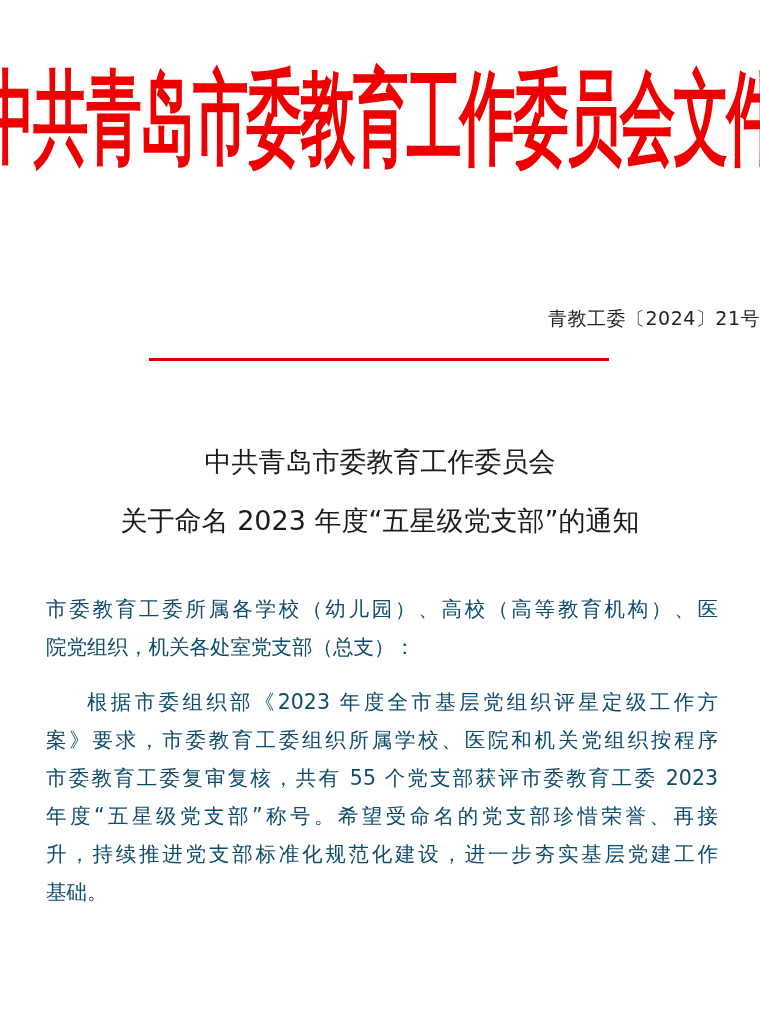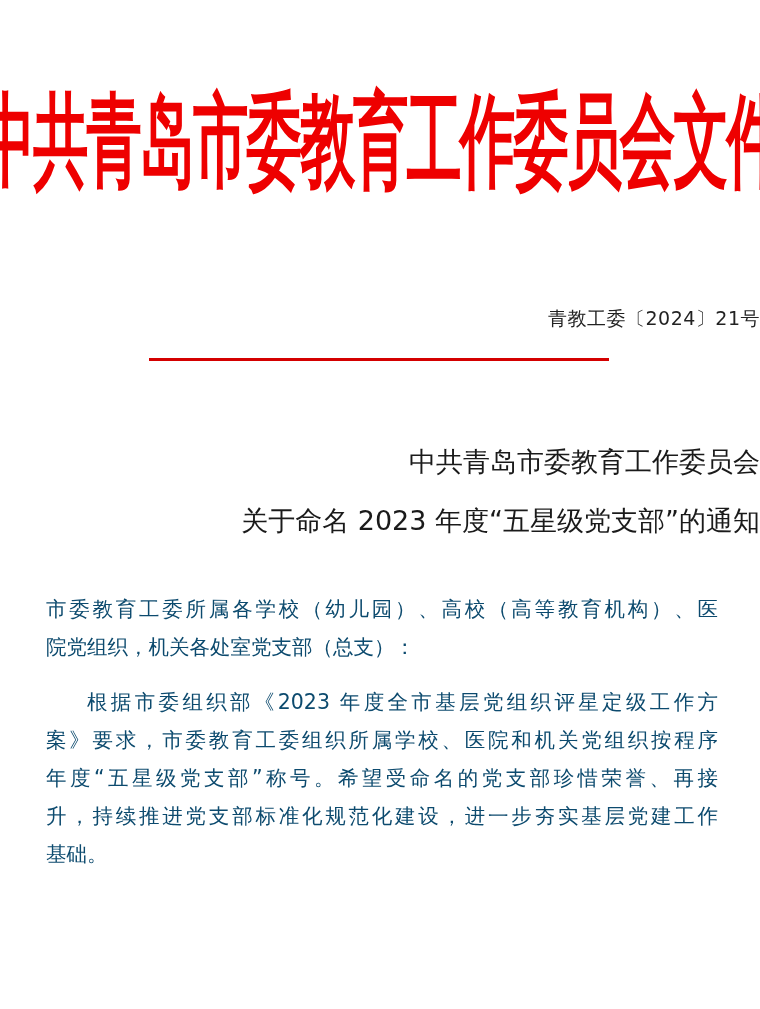--- a/index.html
+++ b/index.html
@@ -11,21 +11,21 @@
     width: 760px;
     height: 1009px;
     position: relative;
     overflow: hidden;
     font-family: "DejaVu Sans", "Liberation Sans", sans-serif;
     color: #1a1a1a;
   }
   .masthead {
     position: absolute;
     left: 0;
-    top: 87px;
+    top: 64px;
     width: 760px;
     height: 110px;
     display: flex;
     justify-content: center;
     align-items: center;
   }
   .masthead span {
     display: inline-block;
     color: #ee0000;
     font-family: "DejaVu Sans", "Liberation Sans", sans-serif;
@@ -51,21 +51,21 @@
     left: 149px;
     top: 358px;
     width: 460px;
     height: 3px;
     background: #d40000;
   }
   .title {
     position: absolute;
     left: 0;
     width: 760px;
-    text-align: right;
+    text-align: center;
     font-size: 27px;
     color: #1a1a1a;
     white-space: nowrap;
   }
   .title.l1 { top: 444px; }
   .title.l2 { top: 503px; }
   .body-text {
     position: absolute;
     left: 46px;
     width: 672px;
@@ -104,16 +104,17 @@
 <div class="title l2">关于命名 2023 年度“五星级党支部”的通知</div>
 
 <div class="body-text salutation">
   <span class="line">市委教育工委所属各学校（幼儿园）、高校（高等教育机构）、医</span>
   <span class="line last">院党组织，机关各处室党支部（总支）：</span>
 </div>
 
 <div class="body-text paragraph">
   <span class="line indent">根据市委组织部《2023 年度全市基层党组织评星定级工作方</span>
   <span class="line">案》要求，市委教育工委组织所属学校、医院和机关党组织按程序</span>
+  <span class="line">市委教育工委复审复核，共有 55 个党支部获评市委教育工委 2023</span>
   <span class="line">年度“五星级党支部”称号。希望受命名的党支部珍惜荣誉、再接</span>
   <span class="line">升，持续推进党支部标准化规范化建设，进一步夯实基层党建工作</span>
   <span class="line last">基础。</span>
 </div>
 
 </body></html>

